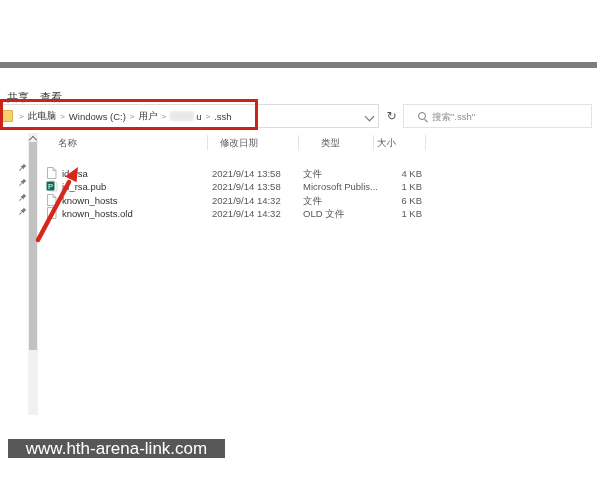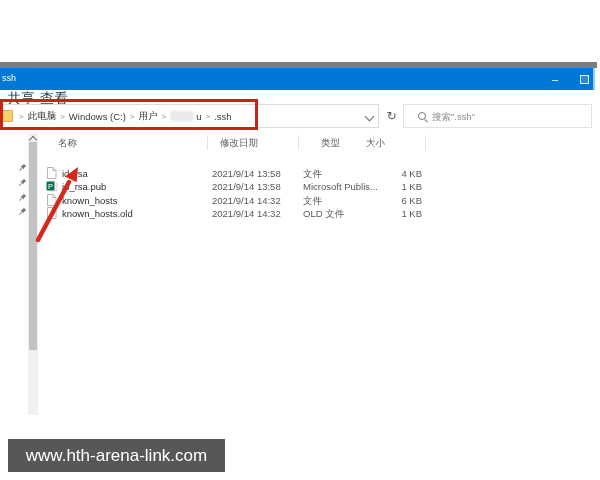--- a/index.html
+++ b/index.html
@@ -2,33 +2,33 @@
 <html><head>
 <meta charset="utf-8">
 <style>
   html,body{margin:0;padding:0;background:#fff;}
   .stage{position:relative;width:600px;height:480px;background:#ffffff;overflow:hidden;
          font-family:"Liberation Sans","DejaVu Sans",sans-serif;-webkit-font-smoothing:antialiased;}
 
   
   .wm{position:absolute;background:#575757;color:#fff;display:flex;align-items:center;justify-content:center;z-index:50;}
   .wm-top{left:463px;top:8px;width:134px;height:34px;font-size:19px;letter-spacing:.5px;}
-  .wm-bottom{left:8px;top:439px;width:217px;height:33px;font-size:17px;}
+  .wm-bottom{left:8px;top:439px;width:217px;height:19px;font-size:17px;}
 
   
   .top-edge{position:absolute;left:0;top:62px;width:597px;height:6px;background:#7d7d7d;}
   .titlebar{position:absolute;left:0;top:68px;width:593px;height:22px;background:#0078d7;border-right:2px solid #8ed0f8;}
   .title-text{position:absolute;left:2px;top:5px;font-size:9px;color:#ffffff;}
   .btn-min{position:absolute;left:542px;top:0;width:26px;height:22px;color:#fff;font-size:11px;
            display:flex;align-items:center;justify-content:center;}
   .btn-max{position:absolute;left:572px;top:0;width:24px;height:22px;display:flex;align-items:center;justify-content:center;}
   .btn-max .sq{width:7px;height:7px;border:1.5px solid #e8f4ff;background:#2a8be0;}
 
   
-  .tab{position:absolute;top:90px;font-size:14px;color:#333;}
+  .tab{position:absolute;top:90px;font-size:11px;color:#333;}
   .tab-share{left:7px;}
   .tab-view{left:40px;}
 
   
   .addrbox{position:absolute;left:0;top:104px;width:379px;height:24px;background:#fff;
            border:1px solid #dcdcdc;box-sizing:border-box;}
   .crumbs{position:absolute;left:0;top:0;right:14px;height:100%;display:flex;align-items:center;
           font-size:9.5px;color:#3a3a3a;white-space:nowrap;overflow:hidden;}
   .crumb-folder{width:13px;height:10px;background:#f6d06c;border:1px solid #dfb146;border-radius:1px;
                 margin-left:-3px;margin-right:2px;flex:none;}
@@ -48,21 +48,21 @@
   .search-ph{position:absolute;left:28px;top:6px;font-size:9.5px;color:#8f8f8f;}
 
   
   .hl-rect{position:absolute;left:0px;top:99px;width:258px;height:31px;border:3px solid #cb2318;
            box-sizing:border-box;z-index:40;}
   .arrow-svg{position:absolute;left:18px;top:158px;z-index:40;}
 
   
   .colhead{position:absolute;top:137px;font-size:9.5px;color:#5a5a5a;}
   .ch-name{left:58px;}  .ch-date{left:212px;margin-left:8px;}  .ch-type{left:321px;}
-  .ch-size{left:366px;width:44px;}
+  .ch-size{left:377px;width:44px;}
   .vsep{position:absolute;top:135px;width:1px;height:15px;background:#e4e4e4;}
 
   
   .row{position:absolute;left:0;width:560px;height:13px;}
   .row span{position:absolute;top:16px;font-size:9.5px;line-height:13px;white-space:nowrap;}
   .ficon{position:absolute;left:46px;top:0px;width:11px;height:12px;}
   .fname{left:62px;color:#2f2f2f;}
   .fdate{left:212px;color:#575757;}
   .ftype{left:303px;color:#575757;}
   .fsize{left:378px;width:44px;text-align:right;color:#575757;}
@@ -76,27 +76,20 @@
 </style>
 </head>
 <body>
 
 <div class="stage">
 
   <div class="wm wm-bottom">www.hth-arena-link.com</div>
 
   <div class="top-edge"></div>
 
-  <div class="titlebar">
-    <span class="title-text">ssh</span>
-    <span class="btn-min">–</span>
-    <span class="btn-max">
-      <span class="sq"></span>
-    </span>
-  </div>
 
   <span class="tab tab-share">共享</span>
   <span class="tab tab-view">查看</span>
 
   <div class="addrbox">
     <div class="crumbs">
       <span class="crumb-folder"></span>
       <span class="crumb-sep">&gt;</span>
       <span class="crumb">此电脑</span>
       <span class="crumb-sep">&gt;</span>

